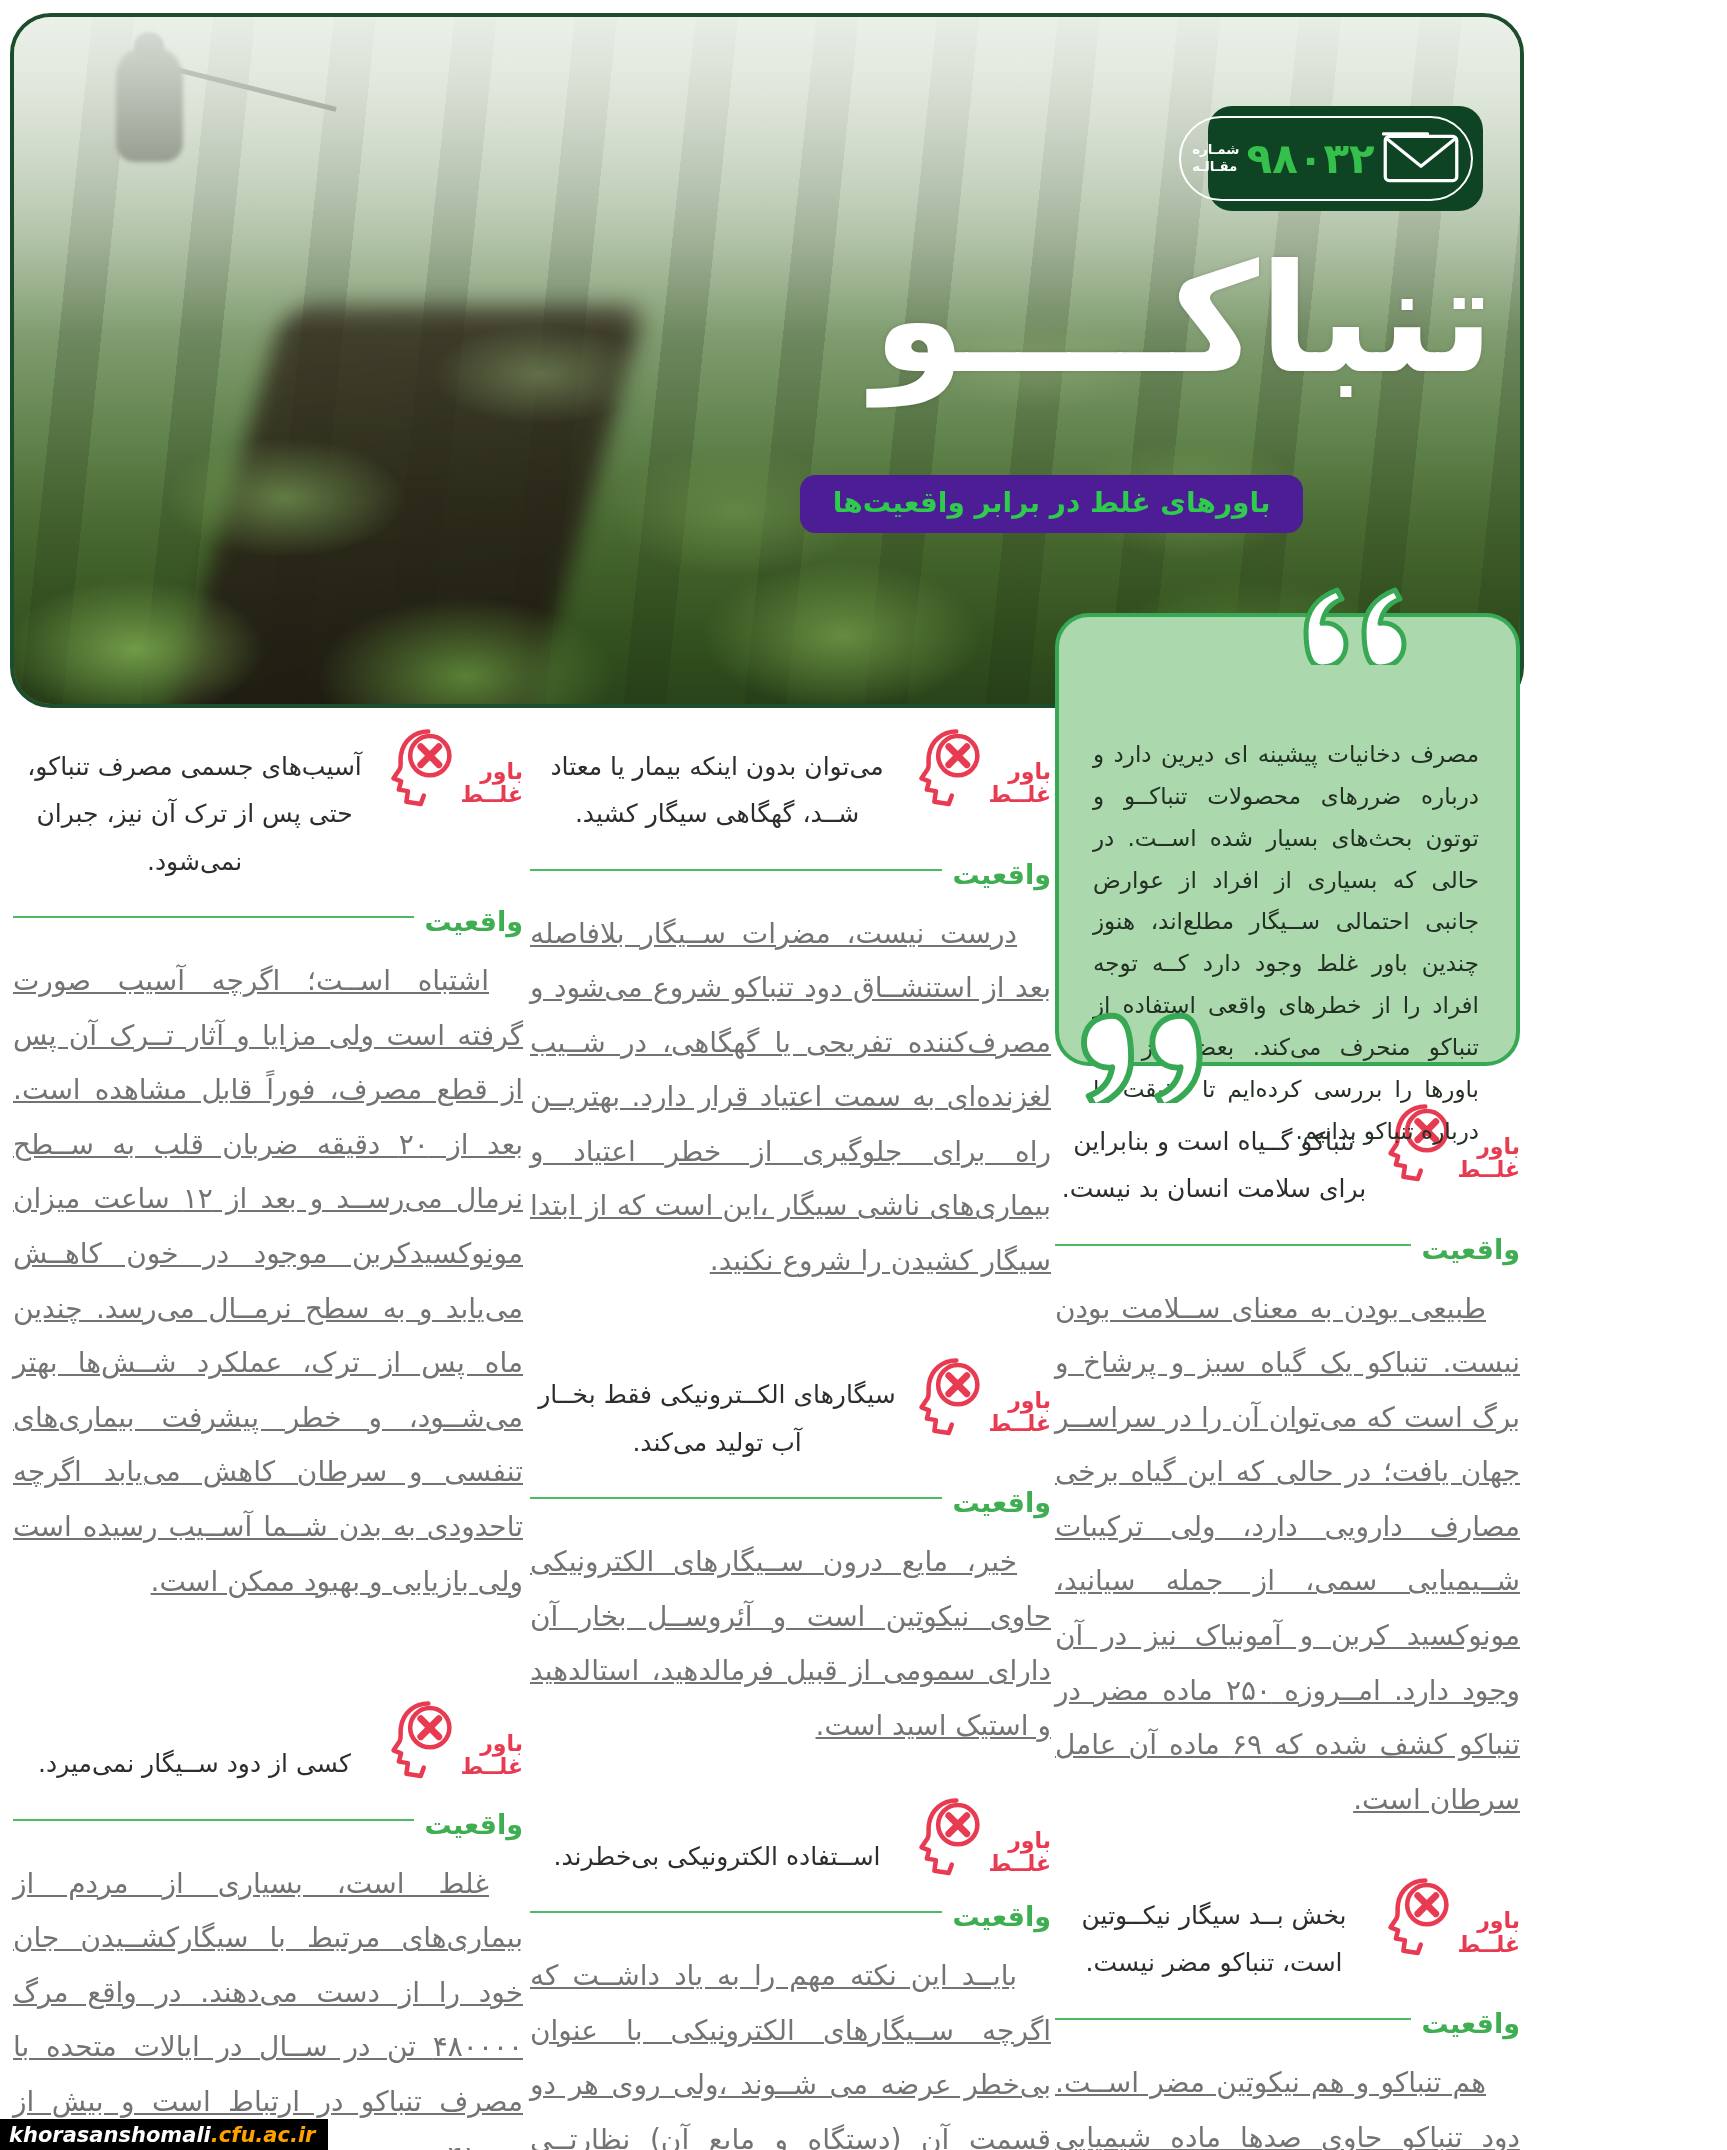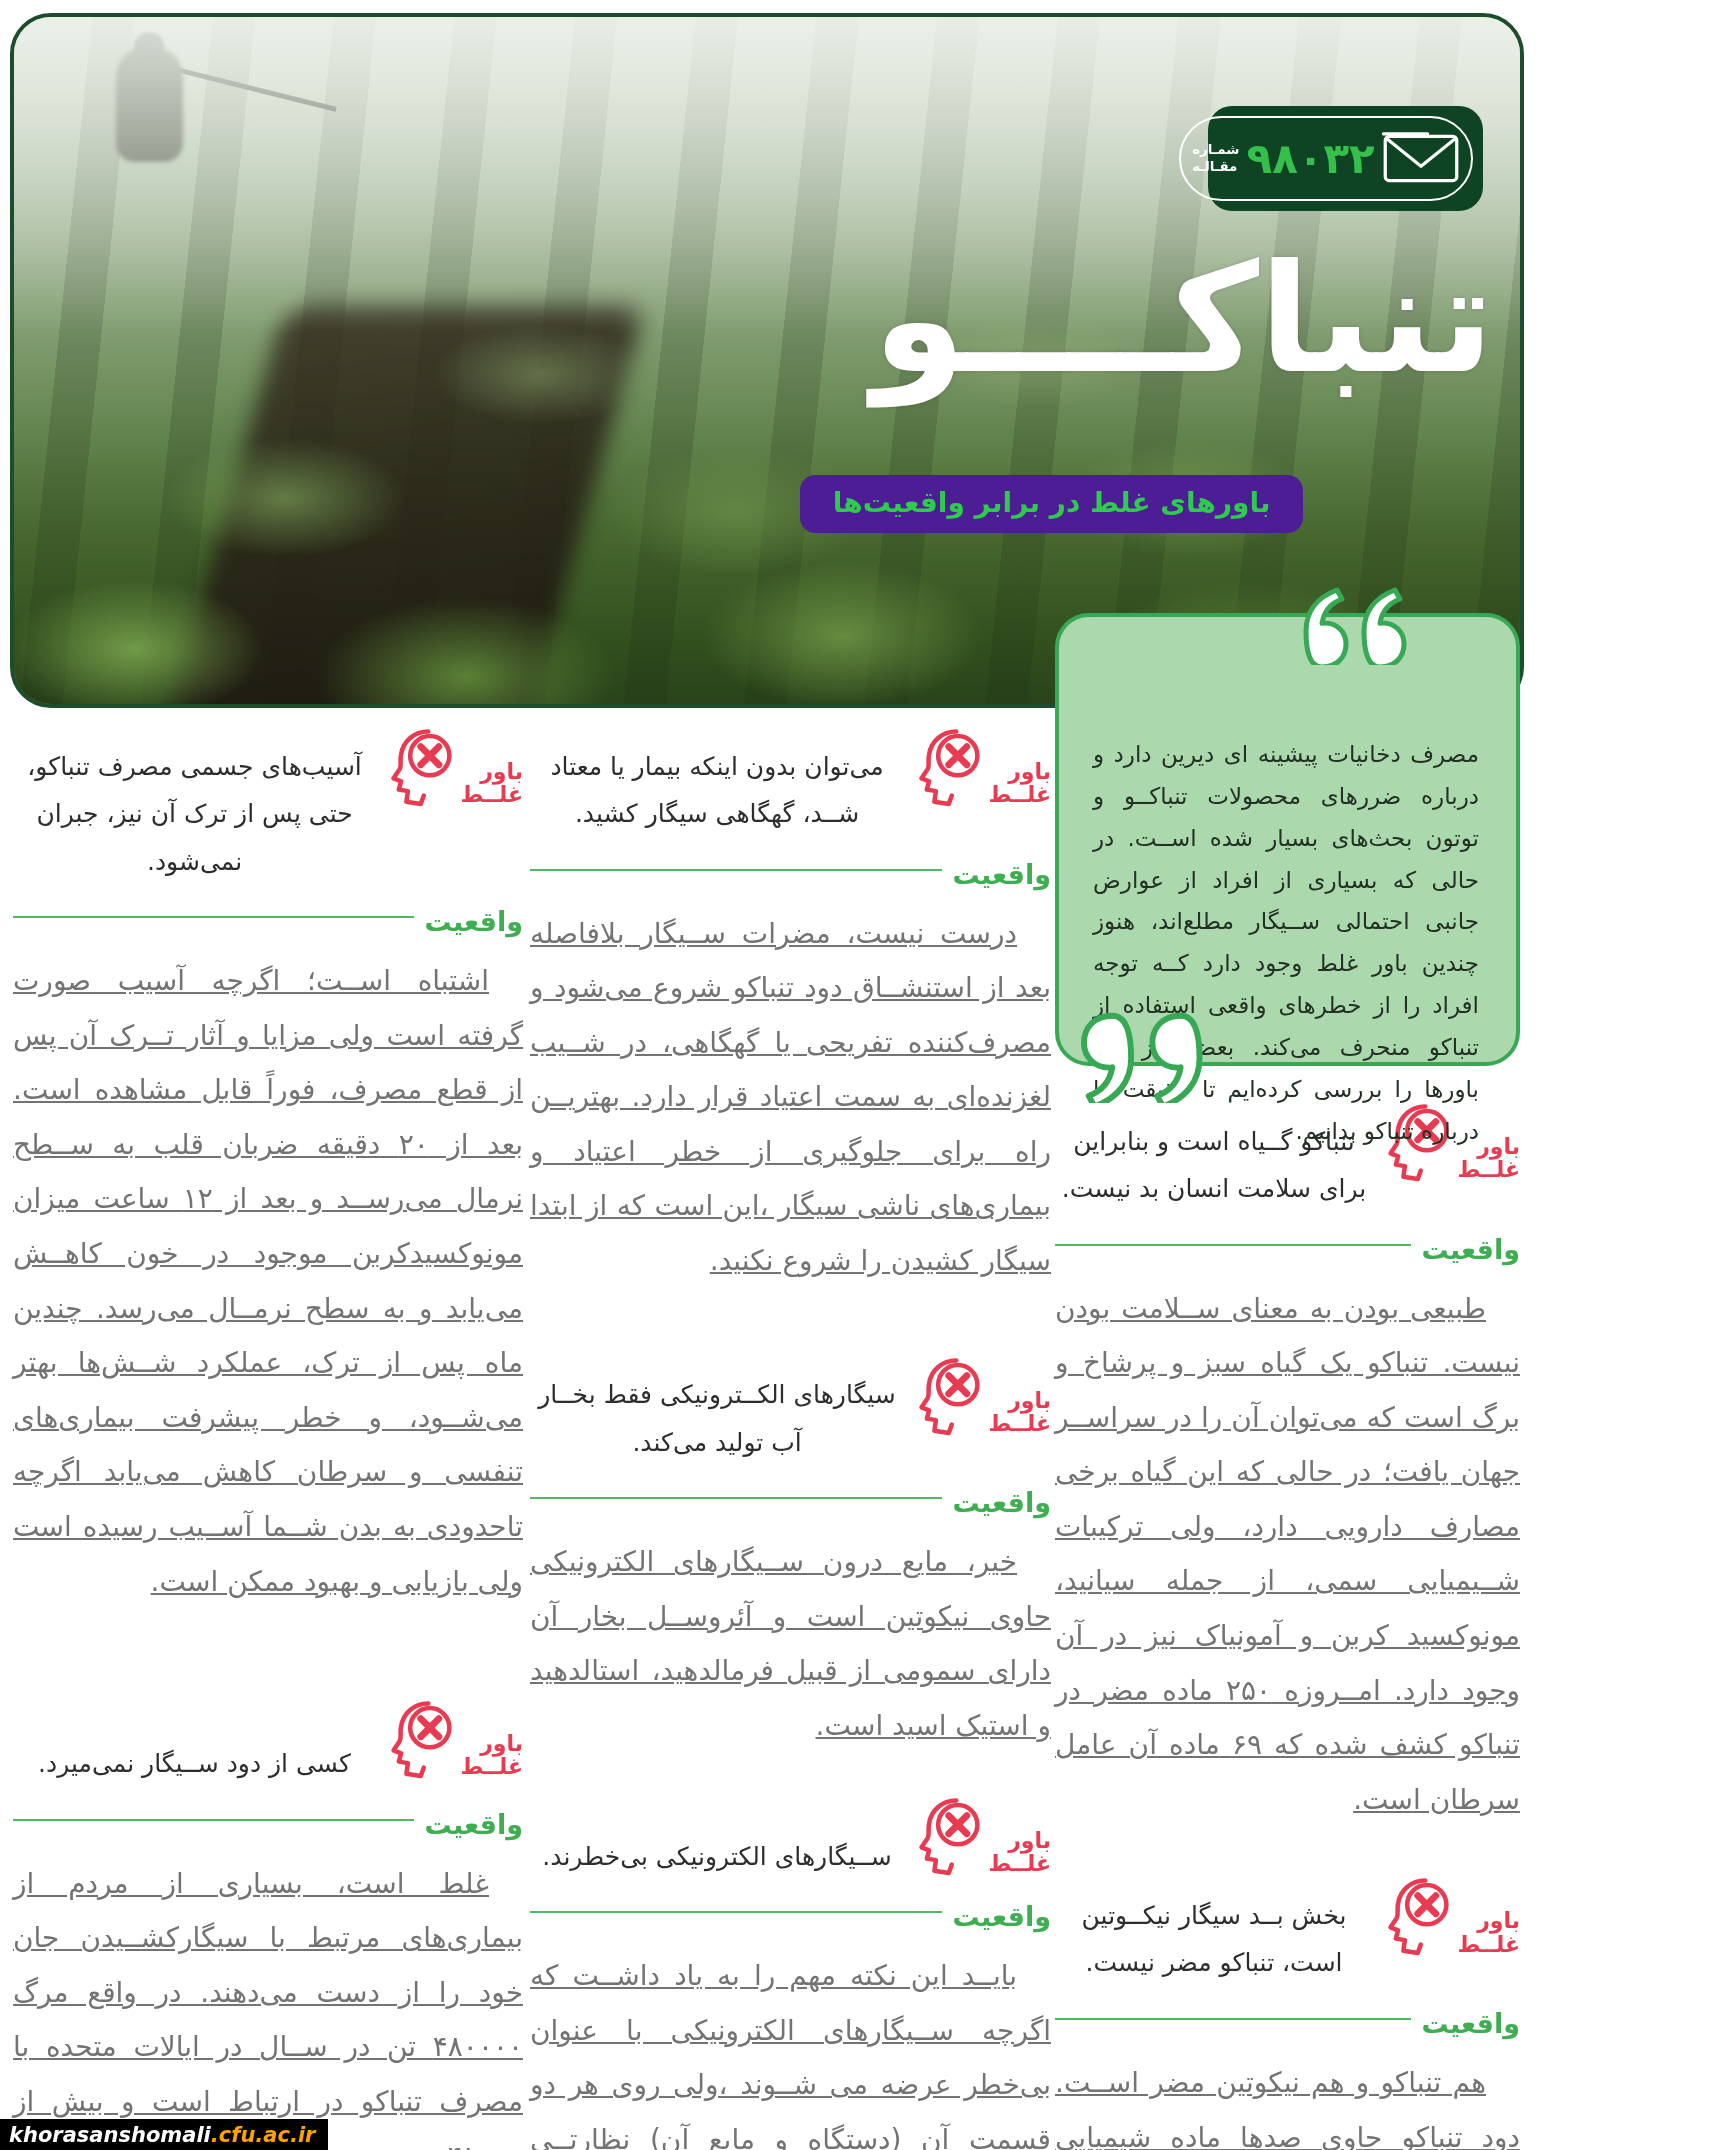--- a/index.html
+++ b/index.html
@@ -245,21 +245,21 @@
             <span>غلــط</span>
           </div>
           <svg class="myth-svg" viewBox="0 0 110 110">
             <g fill="none" stroke="#e83b52" stroke-width="6" stroke-linecap="round" stroke-linejoin="round">
               <path d="M60 6 C41 6 27 19 24 36 c-2 10 1 15 -2 20 l-8 12 10 4 -3 11 12 2 -2 14 19 3 4 -11"></path>
               <circle cx="62" cy="38" r="26"></circle>
               <path d="M50 26 L74 50 M74 26 L50 50" stroke-width="9"></path>
             </g>
           </svg>
         </div>
-        <p class="belief-text" style="margin-top:37px;">ســیگارهای الکترونیکی بی‌خطرند.</p>
+        <p class="belief-text" style="margin-top:37px;">اســتفاده الکترونیکی بی‌خطرند.</p>
       </div>
       <div class="fact-head">
         <span class="fact-label">واقعیت</span>
         <span class="fact-line"></span>
       </div>
       <p class="fact-text">بایــد این نکته مهم را به یاد داشــت که اگرچه ســیگارهای الکترونیکی با عنوان بی‌خطر عرضه می شــوند ،ولی روی هر دو قسمت آن (دستگاه و مایع آن) نظارتــی وجود ندارد. با اســتفاده از ســیگار الکترونیکی، ریه‌ها در معرض انواع موادشیمیایی مضر و حرارت زیاد قرار می‌گیرند. مطالعات نشان می‌دهد که بخار حاصل از سیگارهای الکترونیکی، حاوی مواد سرطان زا و مواد شیمیایی سمی است. همچنین خطر استنشاق نانوذرات فلزی مضر، مانند نیکل و کروم ، از دستگاه وجود دارد.</p>
     </div>
   </div>
 
   <div class="col col-right">

